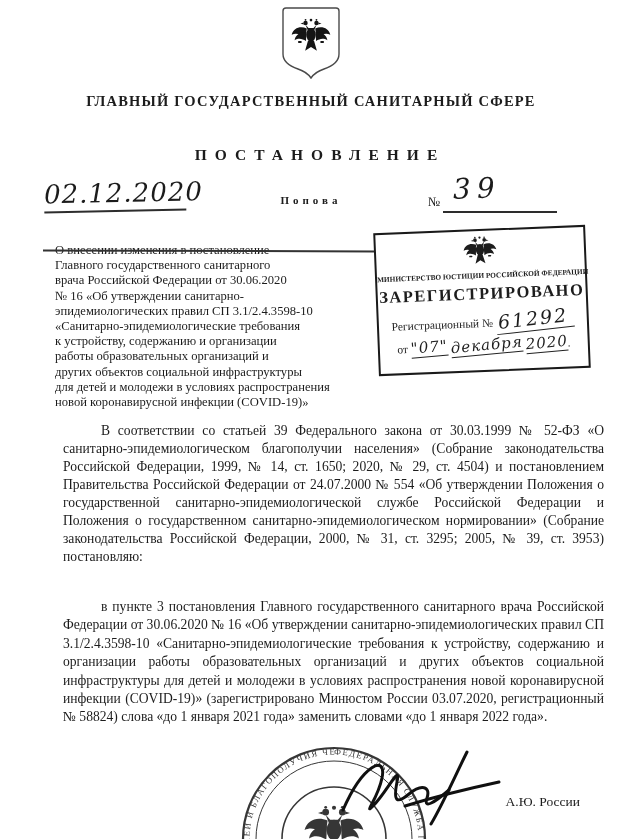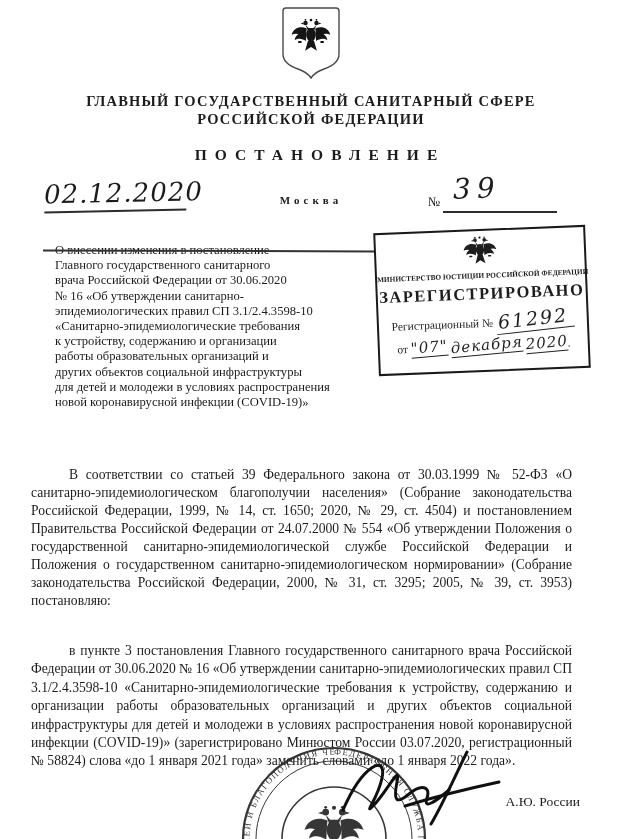--- a/index.html
+++ b/index.html
@@ -43,22 +43,22 @@
   .mj-registered{font-size:16.5px;font-weight:bold;letter-spacing:1.5px;margin-top:4px;}
   .mj-regline{font-size:11.5px;margin-top:5px;white-space:nowrap;}
   .mj-regnum{font-size:19px;font-style:italic;font-family:"DejaVu Serif", serif;
     display:inline-block;transform:rotate(-4deg);border-bottom:1.5px solid #222;
     padding:0 6px 1px 2px;letter-spacing:2px;}
   .mj-dateline{font-size:11.5px;margin-top:3px;white-space:nowrap;}
   .mj-hwpiece{font-size:15px;font-style:italic;font-family:"DejaVu Serif", serif;
     display:inline-block;transform:rotate(-3deg);border-bottom:1px solid #222;
     letter-spacing:1px;}
   
-  .para{position:absolute;left:31px;width:541px;font-size:13.6px;line-height:18px;
-    text-align:justify;text-indent:38px;margin-top:44px;}
+  .para{position:absolute;left:63px;width:541px;font-size:13.6px;line-height:18px;
+    text-align:justify;text-indent:38px;}
   .para1{top:422px;}
   .para2{top:598px;line-height:18.4px;font-family:Liberation Serif, serif;}
   
   .round-seal{position:absolute;left:238px;top:743px;width:192px;height:192px;color:#262626;opacity:.92;}
   .signature-svg{position:absolute;left:333px;top:746px;width:200px;height:90px;}
   .signer-name{position:absolute;left:460px;top:794px;width:120px;text-align:right;
     font-size:13.5px;}
 </style>
 </head>
 <body>
@@ -91,25 +91,24 @@
 <div class="page">
 
   <div class="emblem-box">
     <svg viewBox="0 0 68 76" width="70" height="76">
       <path d="M9 3 H59 Q62 3 62 6 V49 Q62 59 47 64 Q38 67 34 73 Q30 67 21 64 Q6 59 6 49 V6 Q6 3 9 3 Z" fill="none" stroke="#4a4a4a" stroke-width="1.4"></path>
       <use href="#eagle" x="13" y="7" width="42" height="48" style="color:#151515"></use>
     </svg>
   </div>
 
   <div class="org-line1">ГЛАВНЫЙ ГОСУДАРСТВЕННЫЙ САНИТАРНЫЙ СФЕРЕ</div>
-  <div class="org-line2">РОССИЙСКОЙ ФЕДЕРАЦИИ</div>
   <div class="doc-type">ПОСТАНОВЛЕНИЕ</div>
 
   <div class="hw-date hw">02.12.2020</div>
-  <div class="city">Москва</div>
+  <div class="city">Попова</div>
   <div class="num-label">№</div>
   <div class="hw-num hw">39</div>
   <div class="num-underline"></div>
 
   <div class="subject">О внесении изменения в постановление
 Главного государственного санитарного
 врача Российской Федерации от 30.06.2020
 № 16 «Об утверждении санитарно-
 эпидемиологических правил СП 3.1/2.4.3598-10
 «Санитарно-эпидемиологические требования

